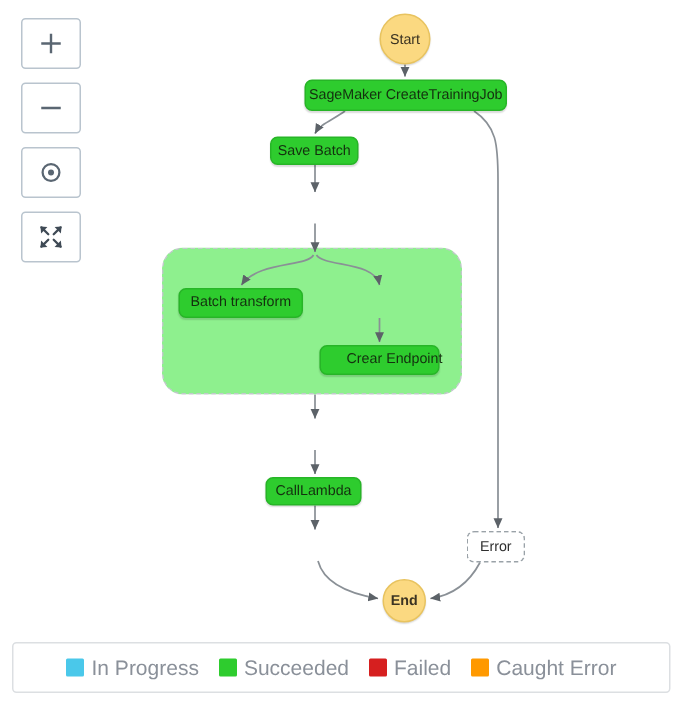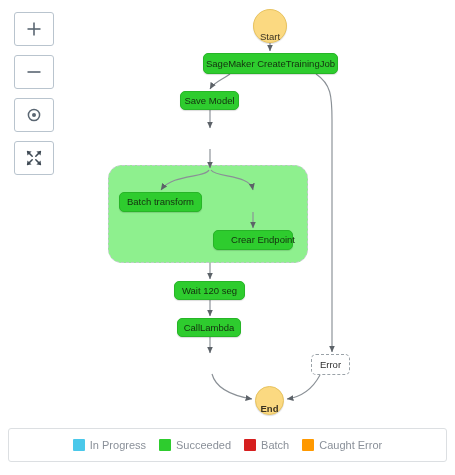--- a/index.html
+++ b/index.html
@@ -90,21 +90,20 @@
     white-space: nowrap;
     box-shadow: 0 1px 1px rgba(0,0,0,0.14);
   }
   .node-terminal {
     background: #fbd981;
     border: 1px solid #e8c35f;
     border-radius: 50%;
     color: #3b3322;
     font-size: 9.5px;
     box-shadow: 0 1px 1px rgba(0,0,0,0.14);
-    align-items: flex-end;
   }
   .node-error {
     background: #ffffff;
     border: 1px dashed #9aa2a8;
     border-radius: 5px;
     color: #2f2f2f;
     font-size: 9.5px;
   }
 
   
@@ -121,21 +120,21 @@
     display: flex;
     align-items: center;
     justify-content: center;
     gap: 13px;
     z-index: 20;
   }
   .legend-item {
     display: flex;
     align-items: center;
     gap: 5px;
-    font-size: 11px;
+    font-size: 14px;
     color: #8a9099;
     white-space: nowrap;
   }
   .legend-swatch {
     width: 12px;
     height: 12px;
     border-radius: 1px;
     flex: 0 0 auto;
   }
 </style>
@@ -197,36 +196,33 @@
 
     <div class="node node-terminal" style="left:253px; top:9px; width:34px; height:34px;">
       <span>Start</span>
     </div>
 
     <div class="node node-task" style="left:203px; top:53px; width:135px; height:21px;">
       <span>SageMaker CreateTrainingJob</span>
     </div>
 
     <div class="node node-task" style="left:180px; top:91px; width:59px; height:19px;">
-      <span>Save Model</span>
+      <span>Save Batch</span>
     </div>
 
 
     <div class="node node-task" style="left:119px; top:192px; width:83px; height:20px;">
       <span>Batch transform</span>
     </div>
 
 
     <div class="node node-task" style="left:213px; top:230px; width:80px; height:20px;padding-left:20px;">
       <span>Crear Endpoint</span>
     </div>
 
-    <div class="node node-task" style="left:174px; top:281px; width:71px; height:19px;">
-      <span>Wait 120 seg</span>
-    </div>
 
     <div class="node node-task" style="left:177px; top:318px; width:64px; height:19px;">
       <span>CallLambda</span>
     </div>
 
 
     <div class="node node-error" style="left:311px; top:354px; width:39px; height:21px;">
       <span>Error</span>
     </div>
 
@@ -278,21 +274,21 @@
       <span>In Progress</span>
     </div>
 
     <div class="legend-item">
       <span class="legend-swatch" style="background:#2ecc2e;"></span>
       <span>Succeeded</span>
     </div>
 
     <div class="legend-item">
       <span class="legend-swatch" style="background:#d61f1f;"></span>
-      <span>Batch</span>
+      <span>Failed</span>
     </div>
 
 
     <div class="legend-item">
       <span class="legend-swatch" style="background:#ff9900;"></span>
       <span>Caught Error</span>
     </div>
 
   </div>
 

